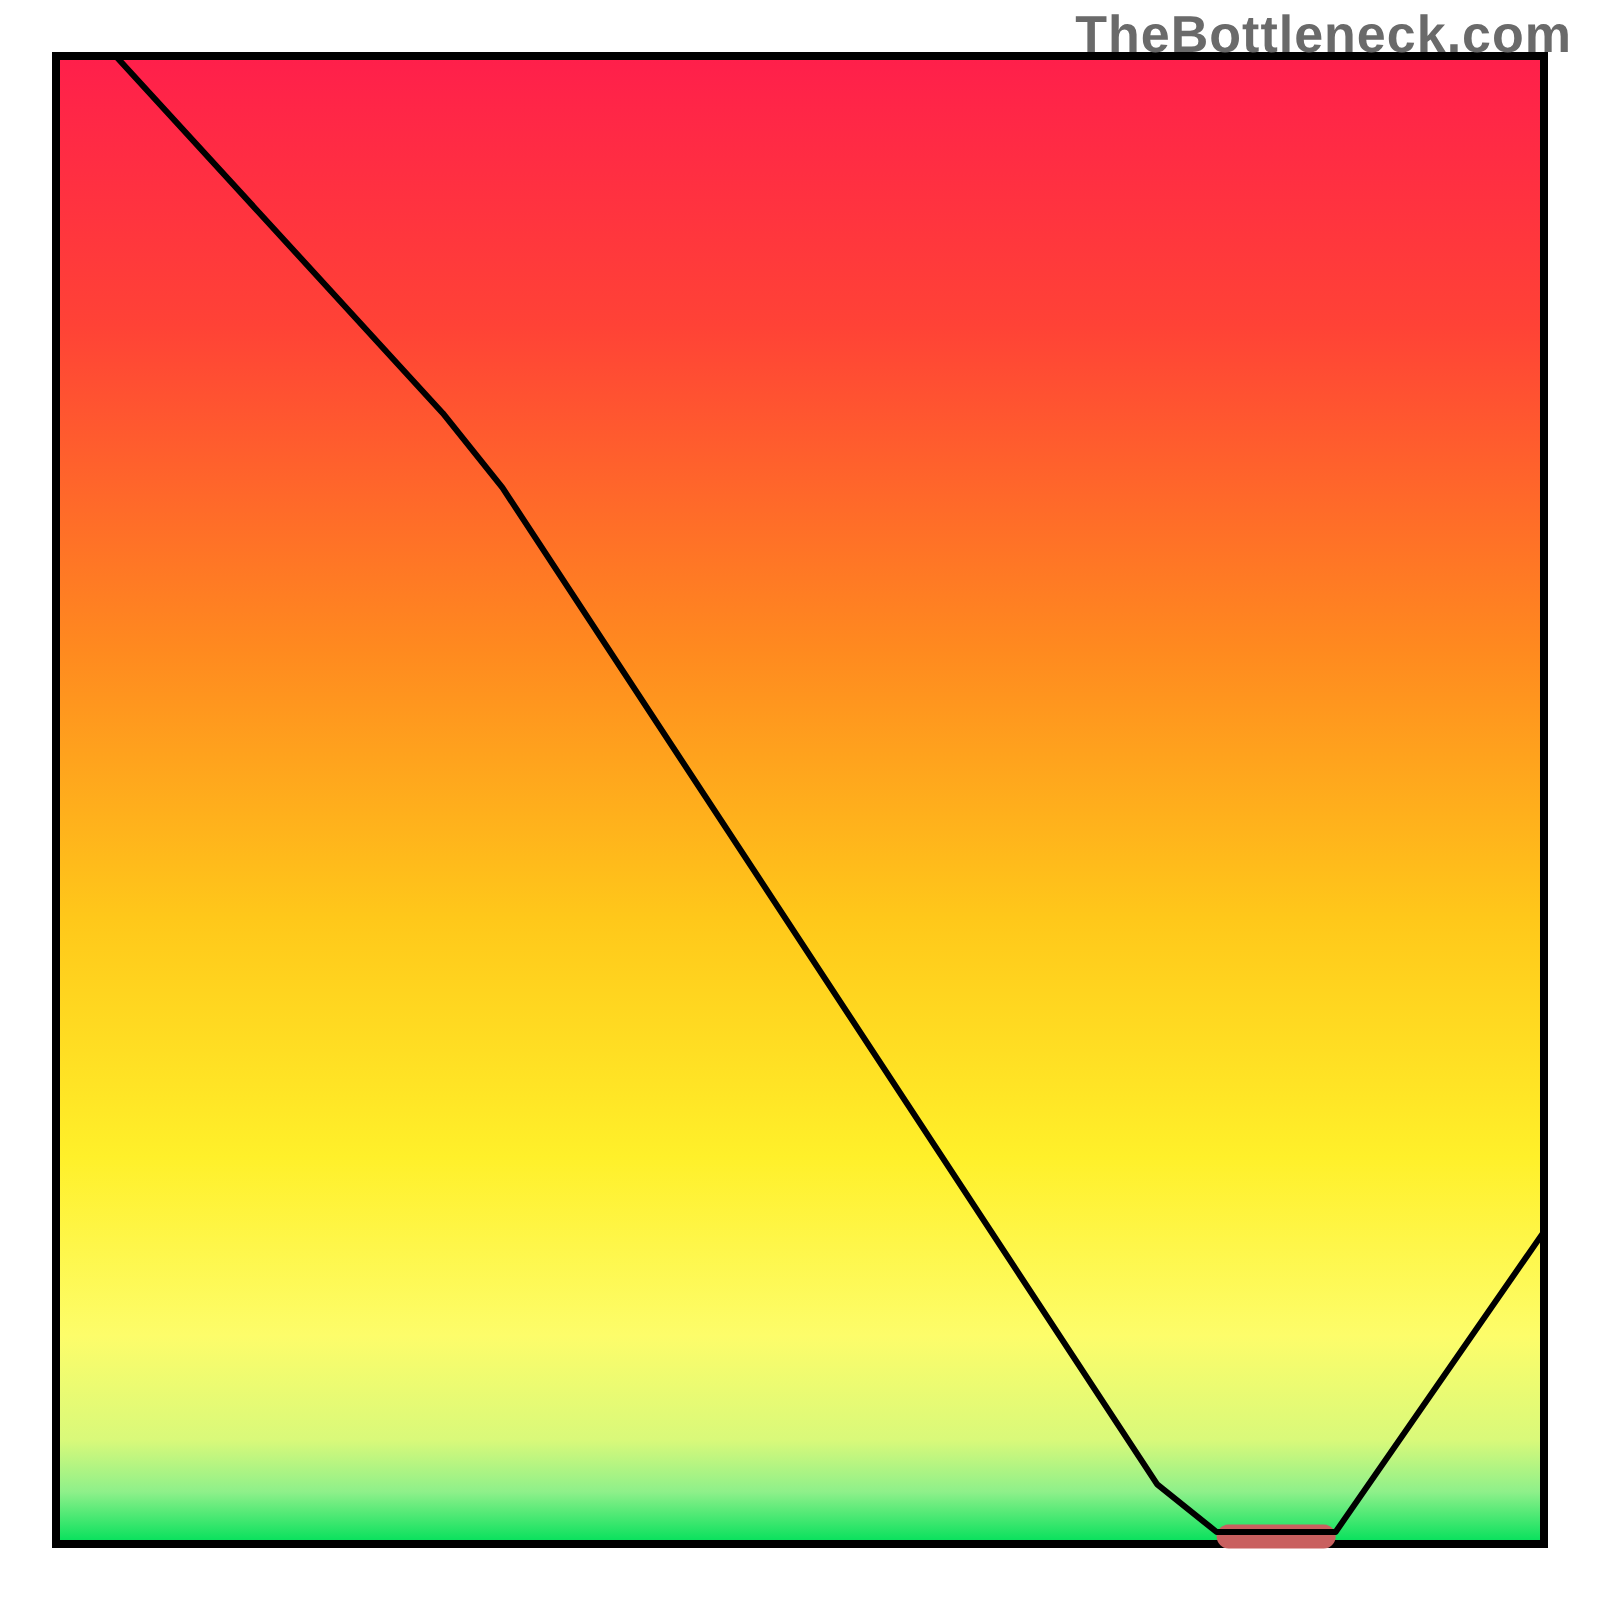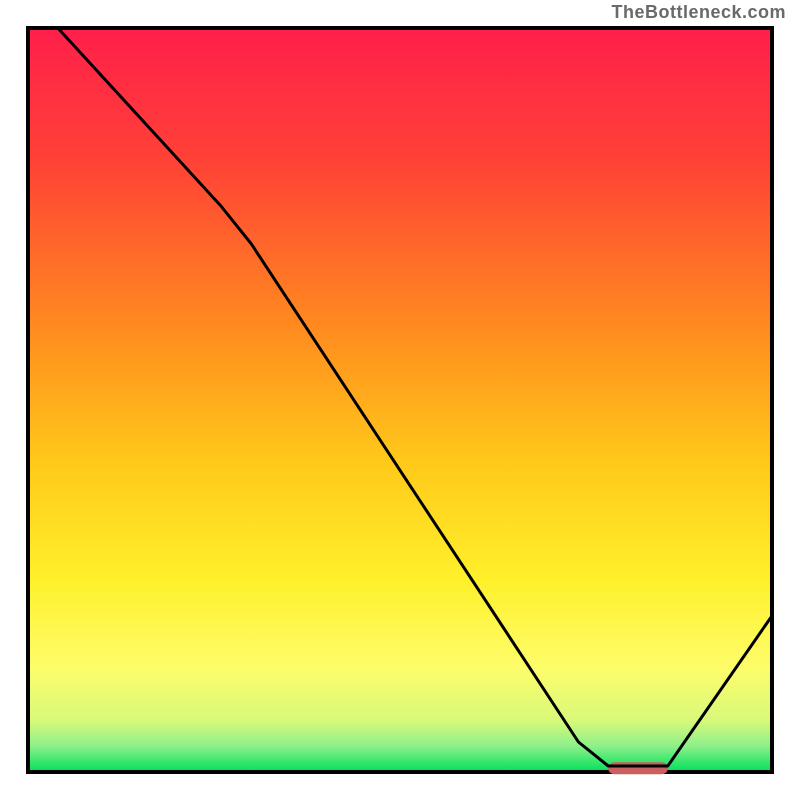--- a/index.html
+++ b/index.html
@@ -12,21 +12,21 @@
   }
   .wrap {
     position: relative;
     width: 800px;
     height: 800px;
   }
   .watermark {
     position: absolute;
     top: 2px;
     right: 14px;
-    font-size: 18px;
+    font-size: 26px;
     font-weight: bold;
     color: #6a6a6a;
     letter-spacing: 0.5px;
   }
   svg {
     display: block;
   }
 </style>
 </head>
 <body>

